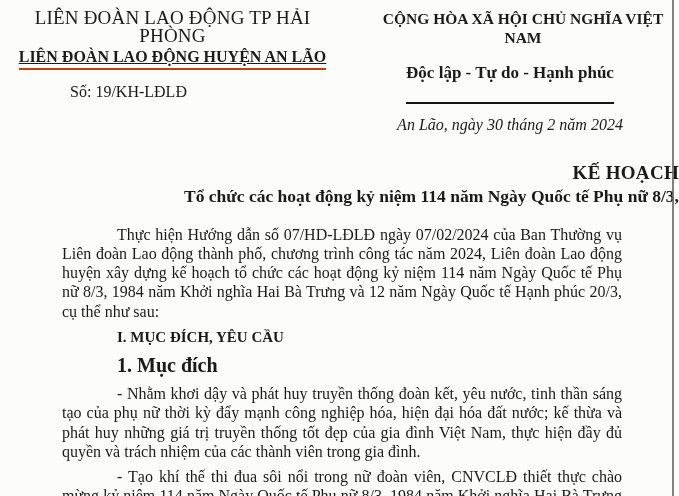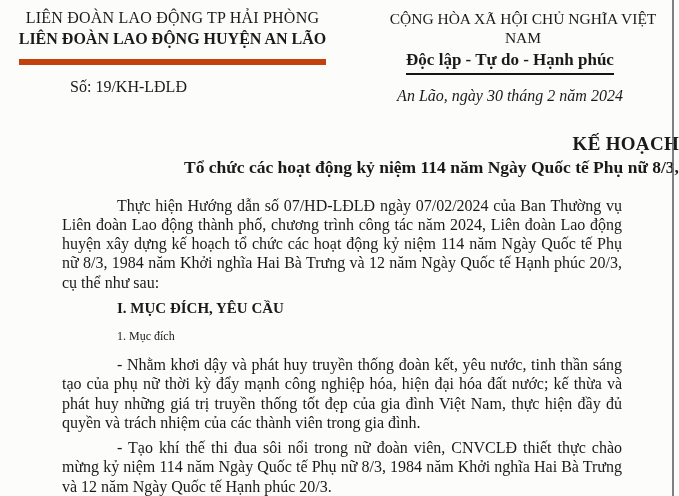--- a/index.html
+++ b/index.html
@@ -30,58 +30,60 @@
   
   .header {
     display: flex;
     padding-top: 9px;
   }
   .col { text-align: center; }
   .col-left  { width: 345px; }
   .col-right { width: 330px; }
 
   .org-parent {
-    font-size: 16px;
+    font-size: 19px;
     line-height: 18px;
     letter-spacing: 0.2px;
   }
   .org-name {
     margin-top: 2px;
     font-size: 16px;
     line-height: 20px;
     font-weight: bold;
   }
   .org-name .u {
     display: inline-block;
-    border-bottom: 6px solid #c2410c;
-    padding-bottom: 10px;
+    border-bottom: 2px solid #c2410c;
+    padding-bottom: 1px;
+    text-decoration: underline;
   }
   .doc-number {
     margin-top: 13px;
     font-size: 16px;
     position: relative;
     left: -44px;
   }
 
   .nat-title {
     font-size: 15.5px;
     line-height: 19px;
-    font-weight: normal;
+    font-weight: bold;
     margin-left: 26px;
   }
   .nat-motto {
     margin-top: 2px;
     font-size: 17px;
     line-height: 21px;
     font-weight: bold;
   }
   .nat-motto .u2 {
     display: inline-block;
     border-bottom: 2px solid #151515;
-    padding-bottom: 3px;
+    padding-bottom: 19px;
+    margin-top: 13px;
   }
   .place-date {
     margin-top: 12px;
     font-size: 16px;
     font-style: italic;
   }
 
   
   .title-block {
     margin-top: 27px;
@@ -113,23 +115,23 @@
   }
   .sec {
     margin: 6px 0 0 55px;
     font-size: 15px;
     line-height: 20px;
     font-weight: bold;
     text-align: left;
   }
   .subsec {
     margin: 8px 0 0 55px;
-    font-size: 12px;
+    font-size: 20px;
     line-height: 20px;
-    font-weight: normal;
+    font-weight: bold;
     text-align: left;
   }
   .para.p2 { margin-top: 9px; }
   .para.p3 { margin-top: 6px; }
 </style>
 </head>
 <body>
 
 <div class="page">
 

